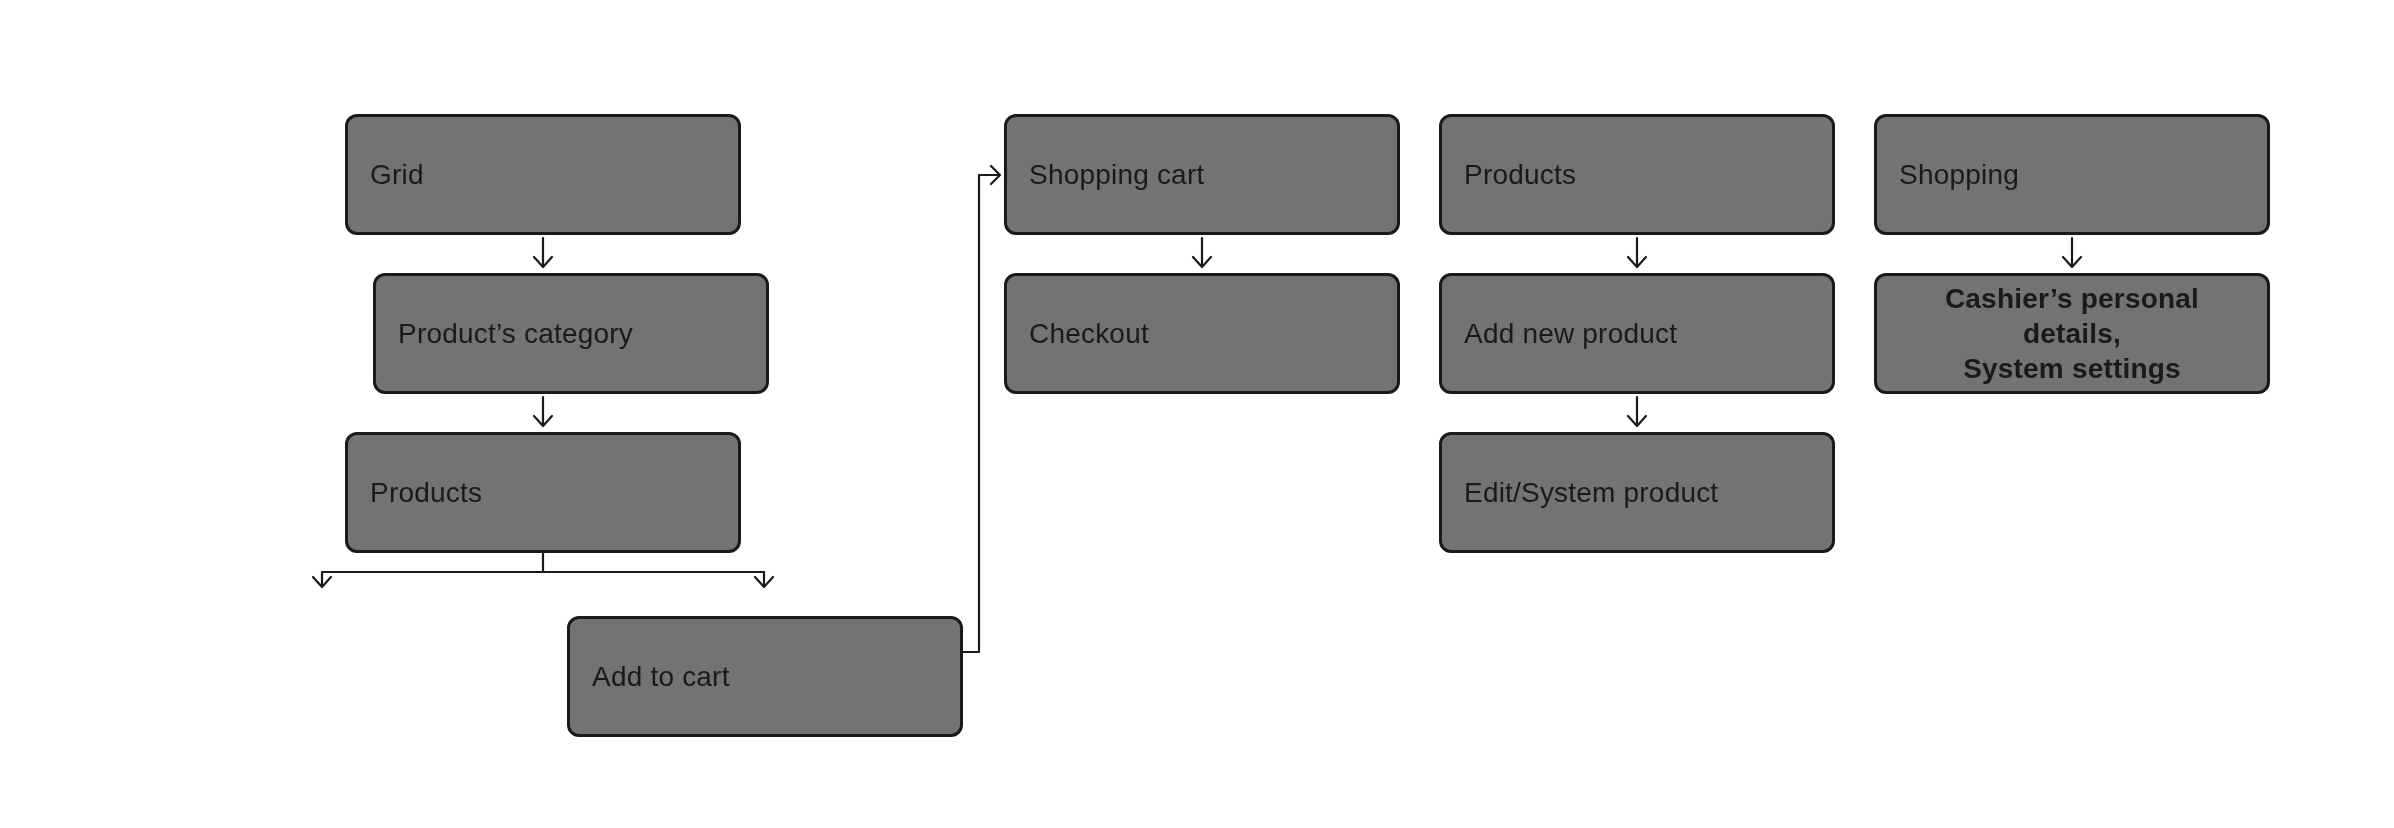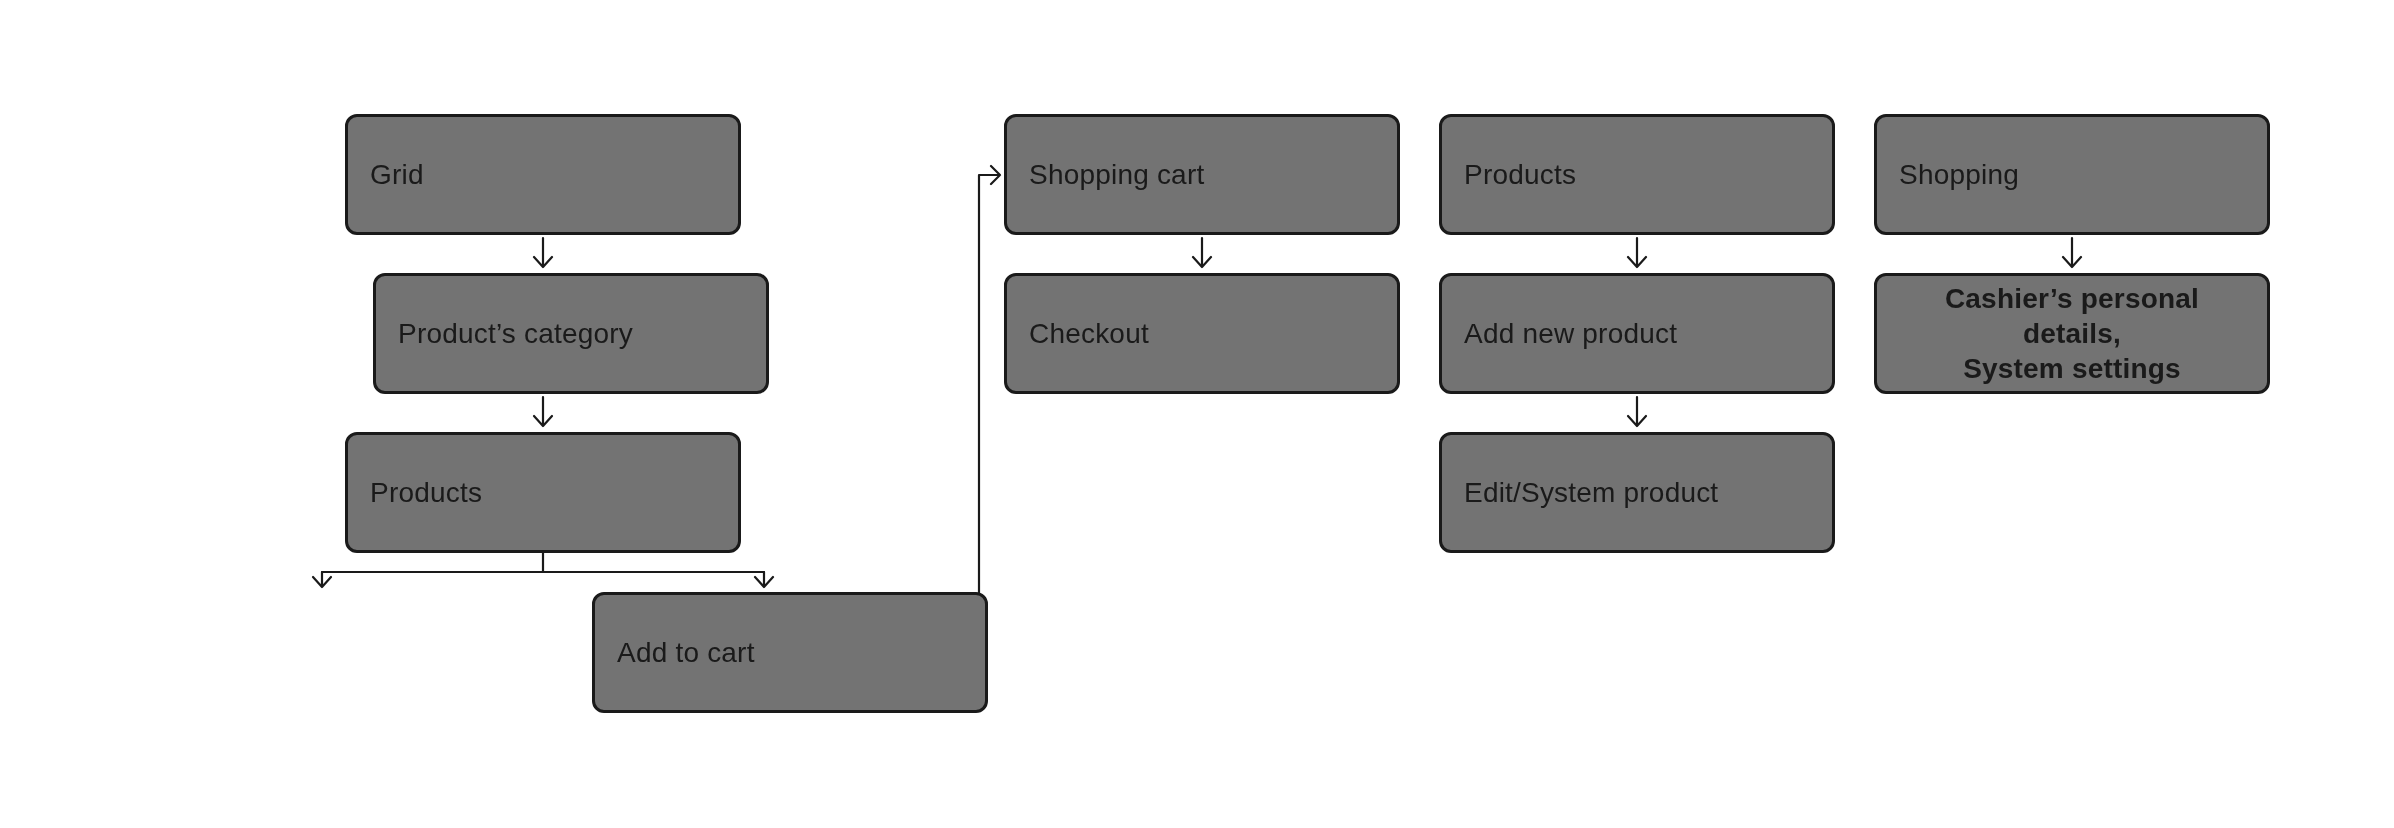--- a/index.html
+++ b/index.html
@@ -36,21 +36,21 @@
     line-height:35px;
     color:#1a1a1a;
     white-space:pre-line;
     letter-spacing:0.2px;
   }
   
   .n-grid{left:345px;top:114px;}
   .n-products-category{left:345px;top:273px;margin-left:28px;}
   .n-products-main{left:345px;top:432px;}
   .n-add-new-action{left:124px;top:592px;}
-  .n-add-to-cart{left:567px;top:592px;margin-left:25px;}
+  .n-add-to-cart{left:567px;top:616px;}
   .n-shopping-cart{left:1004px;top:114px;}
   .n-checkout{left:1004px;top:273px;}
   .n-products-admin{left:1439px;top:114px;}
   .n-add-new-product{left:1439px;top:273px;}
   .n-edit-delete-product{left:1439px;top:432px;}
   .n-settings{left:1874px;top:114px;}
   .n-cashier-details{left:1874px;top:273px;font-weight:bold;}
 </style>
 </head>
 <body>

